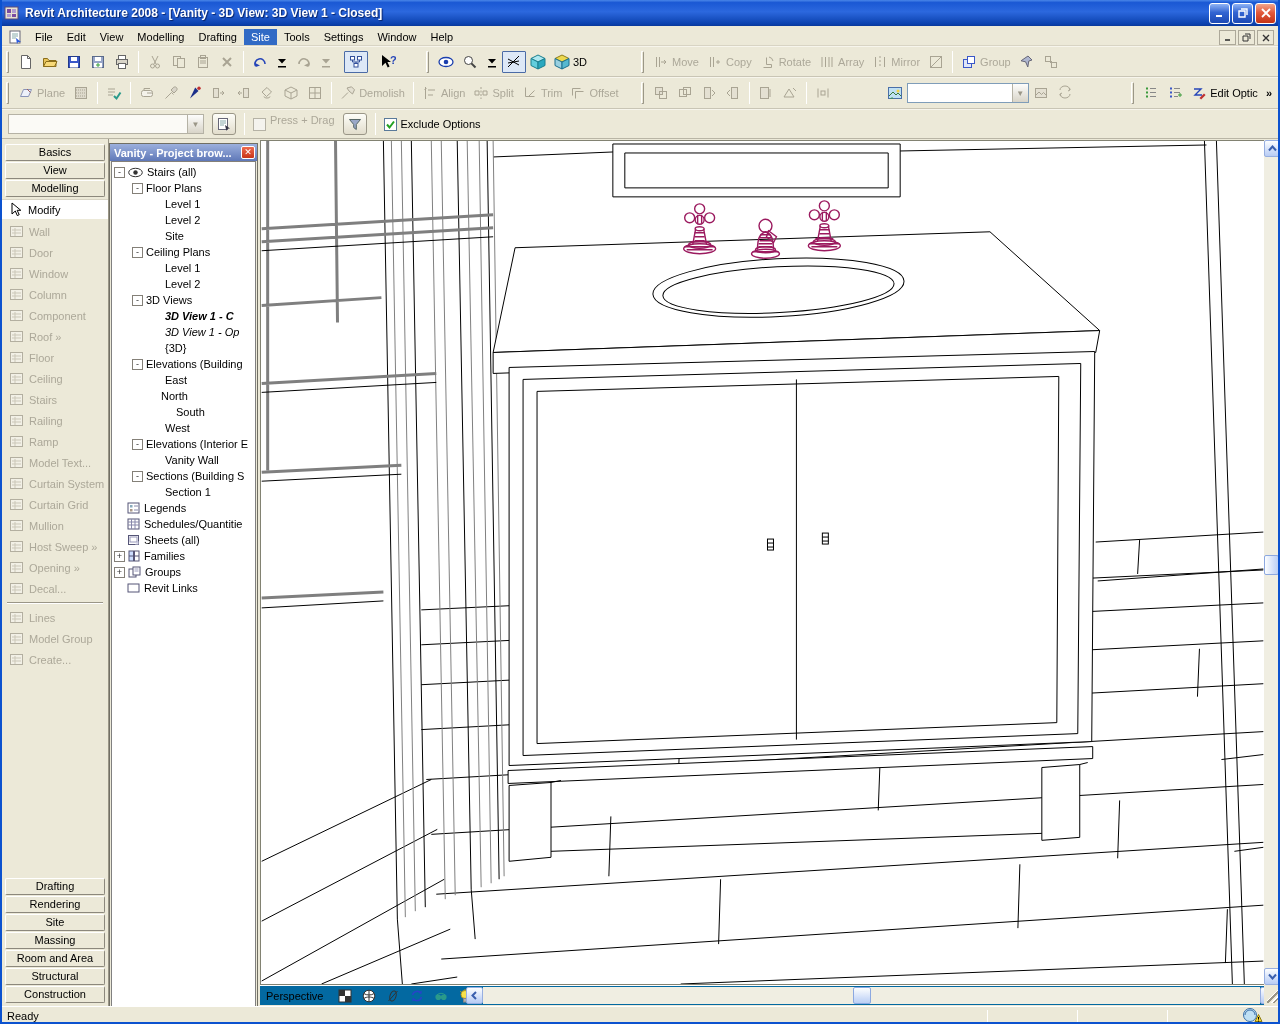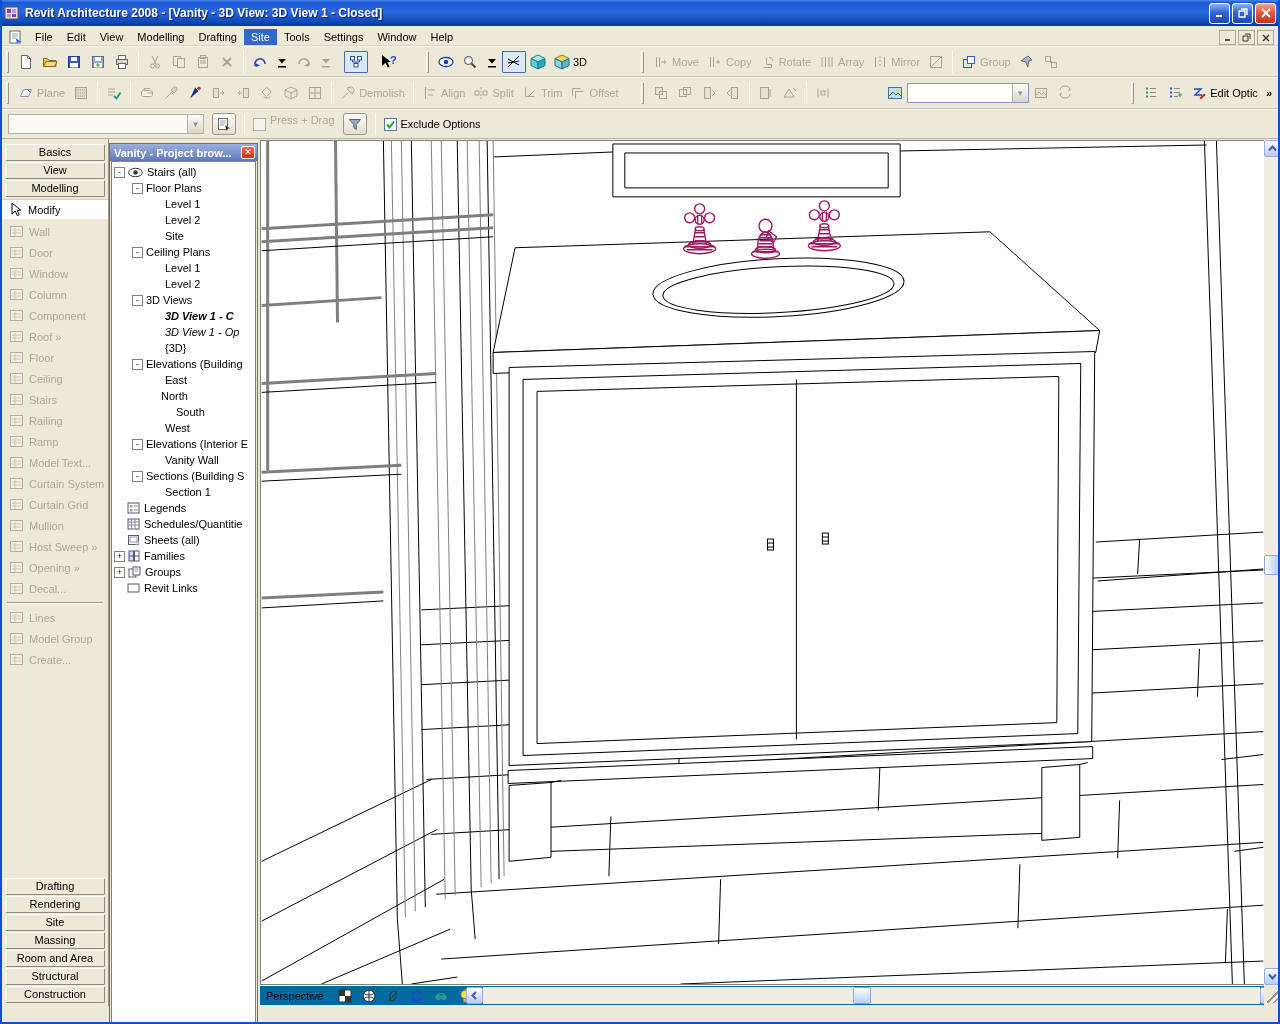--- a/index.html
+++ b/index.html
@@ -1121,13 +1121,27 @@
               </svg>
             </span>
         </span>
       </div>
       <div class="corner">
           <span class="grip"></span>
         </div>
     </div>
   </div>
 
+  <div class="statusbar">
+    <span>Ready</span>
+    <span class="sb-sep" style="left:985px"></span>
+    <span class="sb-sep" style="left:1075px"></span>
+    <span class="sb-sep" style="left:1165px"></span>
+    <span style="position:absolute;left:1240px;top:0">
+      <svg width="22" height="17">
+          <circle cx="8" cy="8" r="6.5" fill="#bfe0f4" stroke="#3a6fa8"></circle>
+          <path d="M3,8 a5,5 0 0 1 10,0" fill="none" stroke="#3a6fa8"></path>
+          <path d="M13,14.5 l3.5,-7 3.5,7 z" fill="#f7d73c" stroke="#8a7a10"></path>
+          <path d="M16.5,10 v2.6 M16.5,13.6 v1" stroke="#000"></path>
+        </svg>
+    </span>
+  </div>
 </div>
 
 </body></html>

